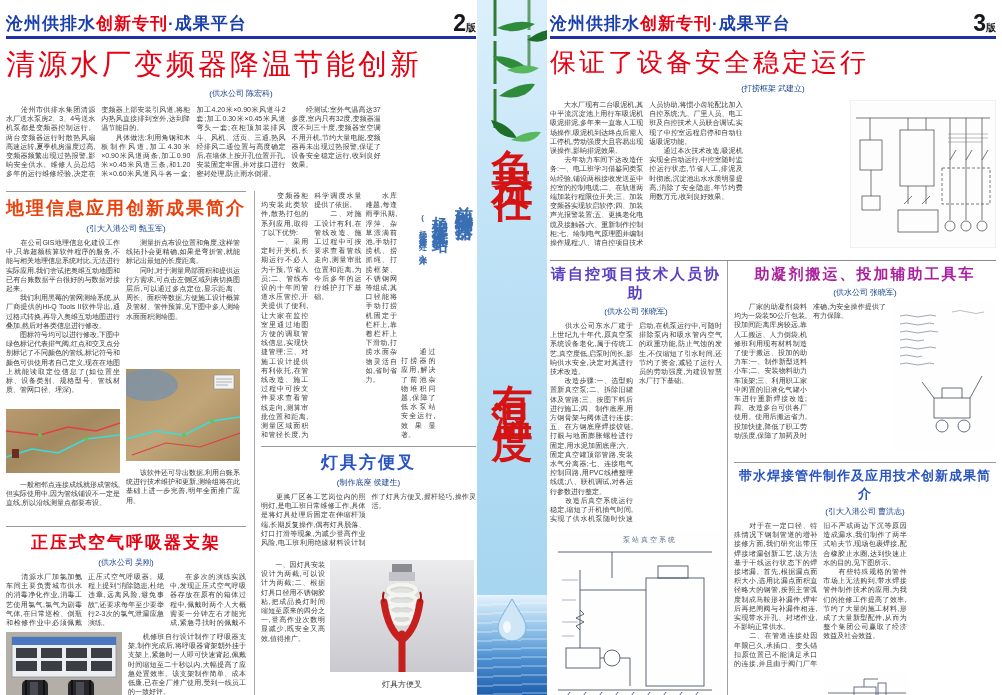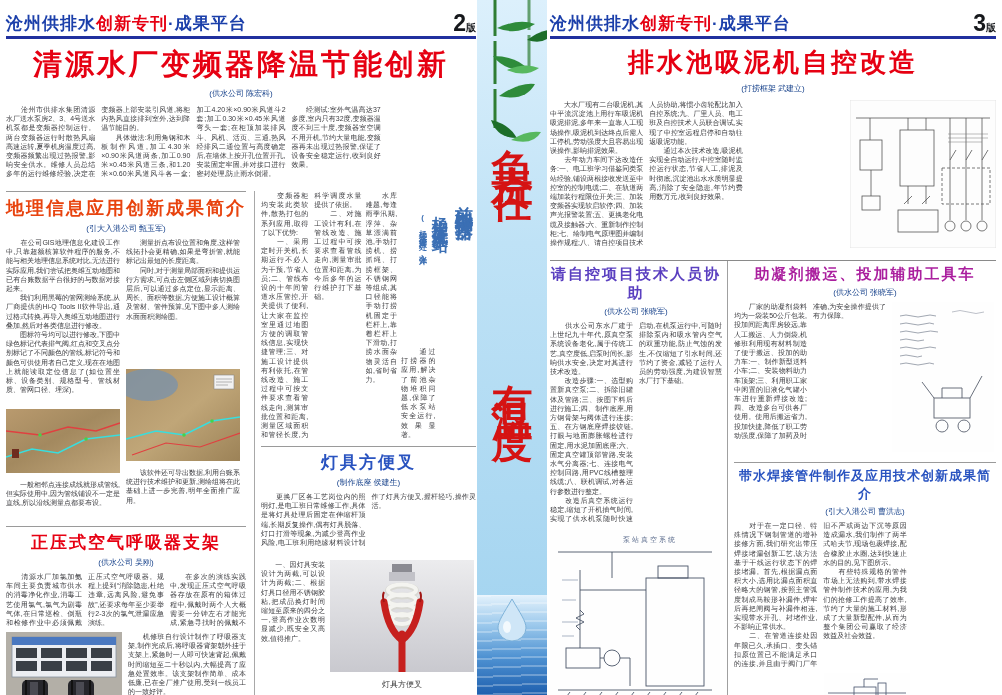--- a/index.html
+++ b/index.html
@@ -12,21 +12,21 @@
   #pageL { left:6px;  width:470px; }
   #pageR { left:550px; width:446px; }
 
   .masthead { margin-top:12px; height:27px; border-bottom:3px solid #20309e;
               display:flex; justify-content:space-between; align-items:flex-end; padding-bottom:1px; }
   .mast-title { font-size:17px; font-weight:bold; color:#1b3faa; letter-spacing:1px; white-space:nowrap; }
   .mast-title .red { color:#e60012; }
   .page-num { font-size:23px; font-weight:bold; color:#16181c; line-height:1; }
   .page-num small { font-size:10px; font-weight:bold; color:#16181c; }
 
-  .headline { text-align:center; font-weight:bold; color:#e60012; letter-spacing:3px; margin-top:6px; }
+  .headline { font-weight:normal; color:#e60012; letter-spacing:3px; margin-top:6px; }
   #pageL .headline { font-size:29px; }
   #pageR .headline { font-size:26px; }
   .byline { text-align:center; font-size:8px; color:#15408a; margin-top:3px; }
 
   .cols { font-size:7px; line-height:9.2px; text-align:justify; color:#3b3b3f;
           white-space:pre-line; column-fill:auto; overflow:hidden; }
   .c5 { column-count:5; column-gap:6px; }
   .c3 { column-count:3; column-gap:6px; }
   .c2 { column-count:2; column-gap:6px; }
   .c1 { }
@@ -286,21 +286,21 @@
 
     <div class="masthead">
       <div class="mast-title">
         <span>沧州供排水</span><span class="red">创新专刊</span><span>·成果平台</span>
       </div>
       <div class="page-num">
         <span>3</span><small>版</small>
       </div>
     </div>
 
-    <div class="headline">排水池吸泥机自控改造</div>
+    <div class="headline">保证了设备安全稳定运行</div>
     <div class="byline">(打捞框架 武建立)</div>
 
     <div style="display:flex; gap:8px; margin-top:6px;">
       <div class="cols c3" style="width:292px; height:148px;">　　大水厂现有二台吸泥机,其中平流沉淀池上用行车吸泥机吸泥排泥,多年来一直靠人工现场操作,吸泥机到达终点后需人工停机,劳动强度大且容易出现误操作,影响排泥效果。
 　　去年动力车间下达改造任务:一、电工班学习借鉴同类泵站经验,铺设两根接收发送至中控室的控制电缆;二、在轨道两端加装行程限位开关;三、加装变频器实现软启软停;四、加装声光报警装置;五、更换老化电缆及接触器;六、重新制作控制柜;七、绘制电气原理图并编制操作规程;八、请自控项目技术人员协助,将惯小齿轮配比加入自控系统;九、厂里人员、电工班及自控技术人员联合调试,实现了中控室远程启停和自动往返吸泥功能。
 　　通过本次技术改造,吸泥机实现全自动运行,中控室随时监控运行状态,节省人工,排泥及时彻底,沉淀池出水水质明显提高,消除了安全隐患,年节约费用数万元,收到良好效果。</div>
       <figure>
         <svg width="146" height="148" viewBox="0 0 146 148">
           <rect width="146" height="148" fill="#fdfdfd" stroke="#d8d8d8" stroke-width=".6"></rect>
           <g stroke="#555" stroke-width=".8" fill="none">

